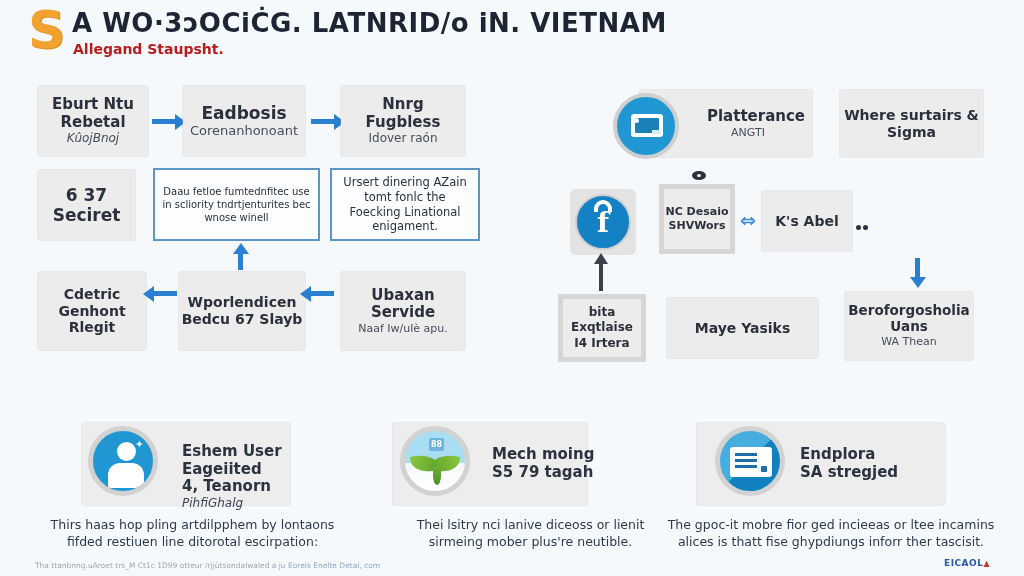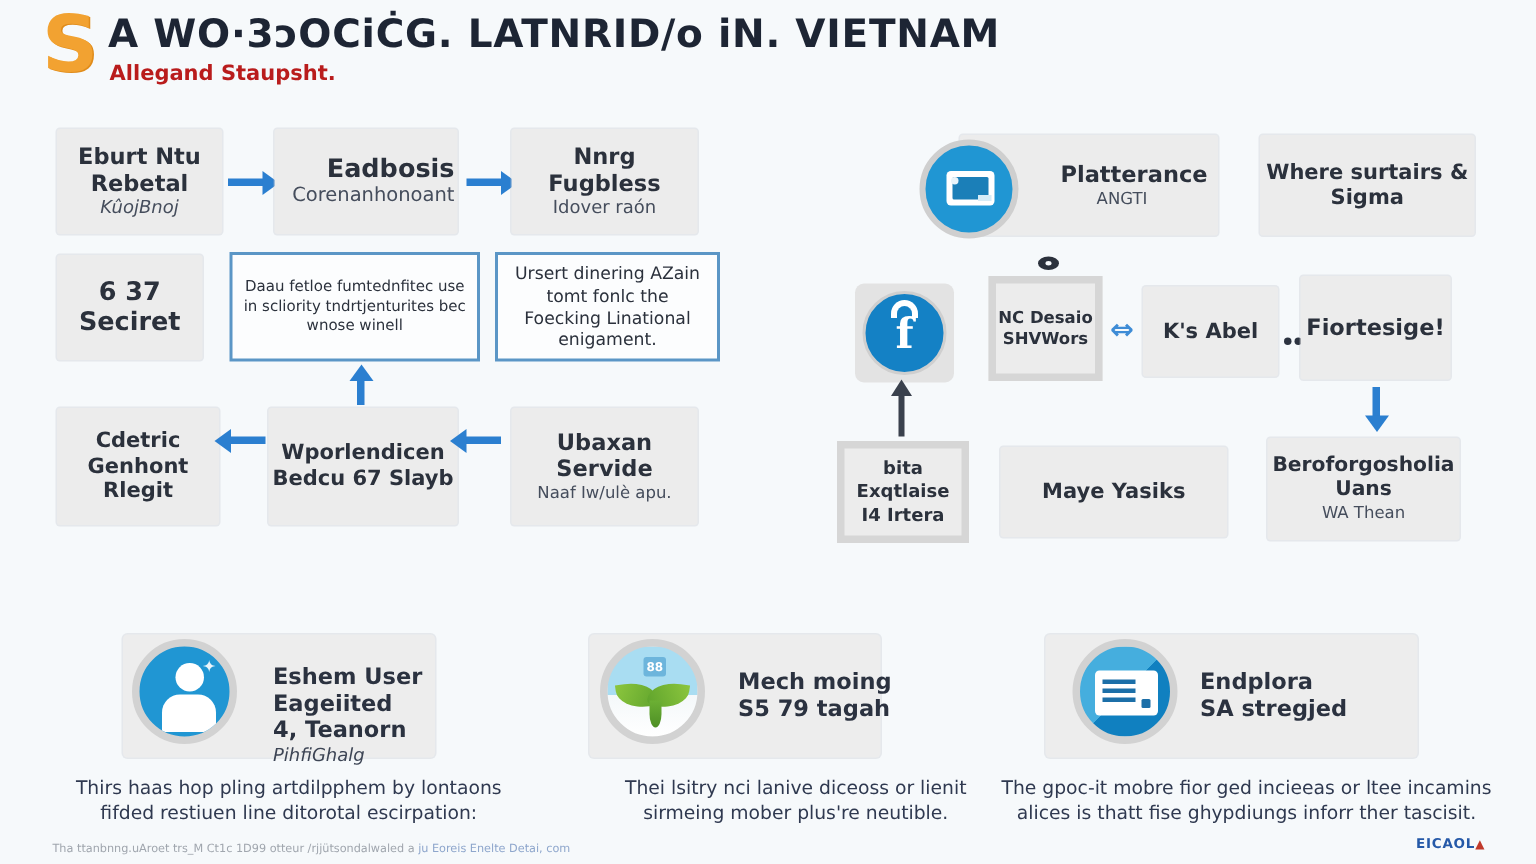--- a/index.html
+++ b/index.html
@@ -126,21 +126,21 @@
 
   <div class="abs logo">S</div>
   <div class="abs title">A WO·3ɔOCiĊG. LATNRID/o iN. VIETNAM</div>
   <div class="abs subtitle">Allegand Staupsht.</div>
 
   <div class="gbox" style="left:38px;top:86px;width:110px;height:70px;">
     <span class="bx-title" style="font-size:15px;">Eburt Ntu Rebetal</span>
     <span class="bx-sub" style="font-size:12px;">KûojBnoj</span>
   </div>
   <div class="ar ar-r" style="left:152px;top:119px;width:24px;"></div>
-  <div class="gbox" style="left:183px;top:86px;width:122px;height:70px;align-items:flex-end;">
+  <div class="gbox" style="left:183px;top:86px;width:122px;height:70px;">
     <span class="bx-title" style="font-size:17px;">Eadbosis</span>
     <span class="bx-sub2" style="font-size:13px;">Corenanhonoant</span>
   </div>
   <div class="ar ar-r" style="left:311px;top:119px;width:24px;"></div>
   <div class="gbox" style="left:341px;top:86px;width:124px;height:70px;">
     <span class="bx-title" style="font-size:15px;">Nnrg Fugbless</span>
     <span class="bx-sub2" style="font-size:12px;">Idover raón</span>
   </div>
 
   <div class="gbox" style="left:38px;top:170px;width:97px;height:70px;">
@@ -193,23 +193,20 @@
       <div class="eye-pupil"></div>
     </div>
   <div class="dblbox" style="left:659px;top:184px;width:76px;height:70px;">
     <span class="bx-title" style="font-size:11px;line-height:1.3;">NC Desaio SHVWors</span>
   </div>
   <div class="conn" style="left:740px;top:209px;">⇔</div>
   <div class="gbox" style="left:762px;top:191px;width:90px;height:60px;">
     <span class="bx-title" style="font-size:14px;">K's Abel</span>
   </div>
   <div class="abs dots" style="left:856px;top:215px;"><span></span><span></span></div>
-  <div class="gbox" style="left:867px;top:184px;width:100px;height:69px;">
-    <span class="bx-title" style="font-size:15px;">Fiortesige!</span>
-  </div>
 
   <div class="ar ar-u-dark" style="left:599px;top:263px;height:28px;"></div>
   <div class="ar ar-d" style="left:915px;top:258px;height:20px;"></div>
 
   <div class="dblbox" style="left:558px;top:294px;width:88px;height:68px;">
     <span class="bx-title" style="font-size:12px;line-height:1.3;">bita Exqtlaise I4 Irtera</span>
   </div>
   <div class="gbox" style="left:667px;top:298px;width:151px;height:60px;">
     <span class="bx-title" style="font-size:14px;">Maye Yasiks</span>
   </div>

